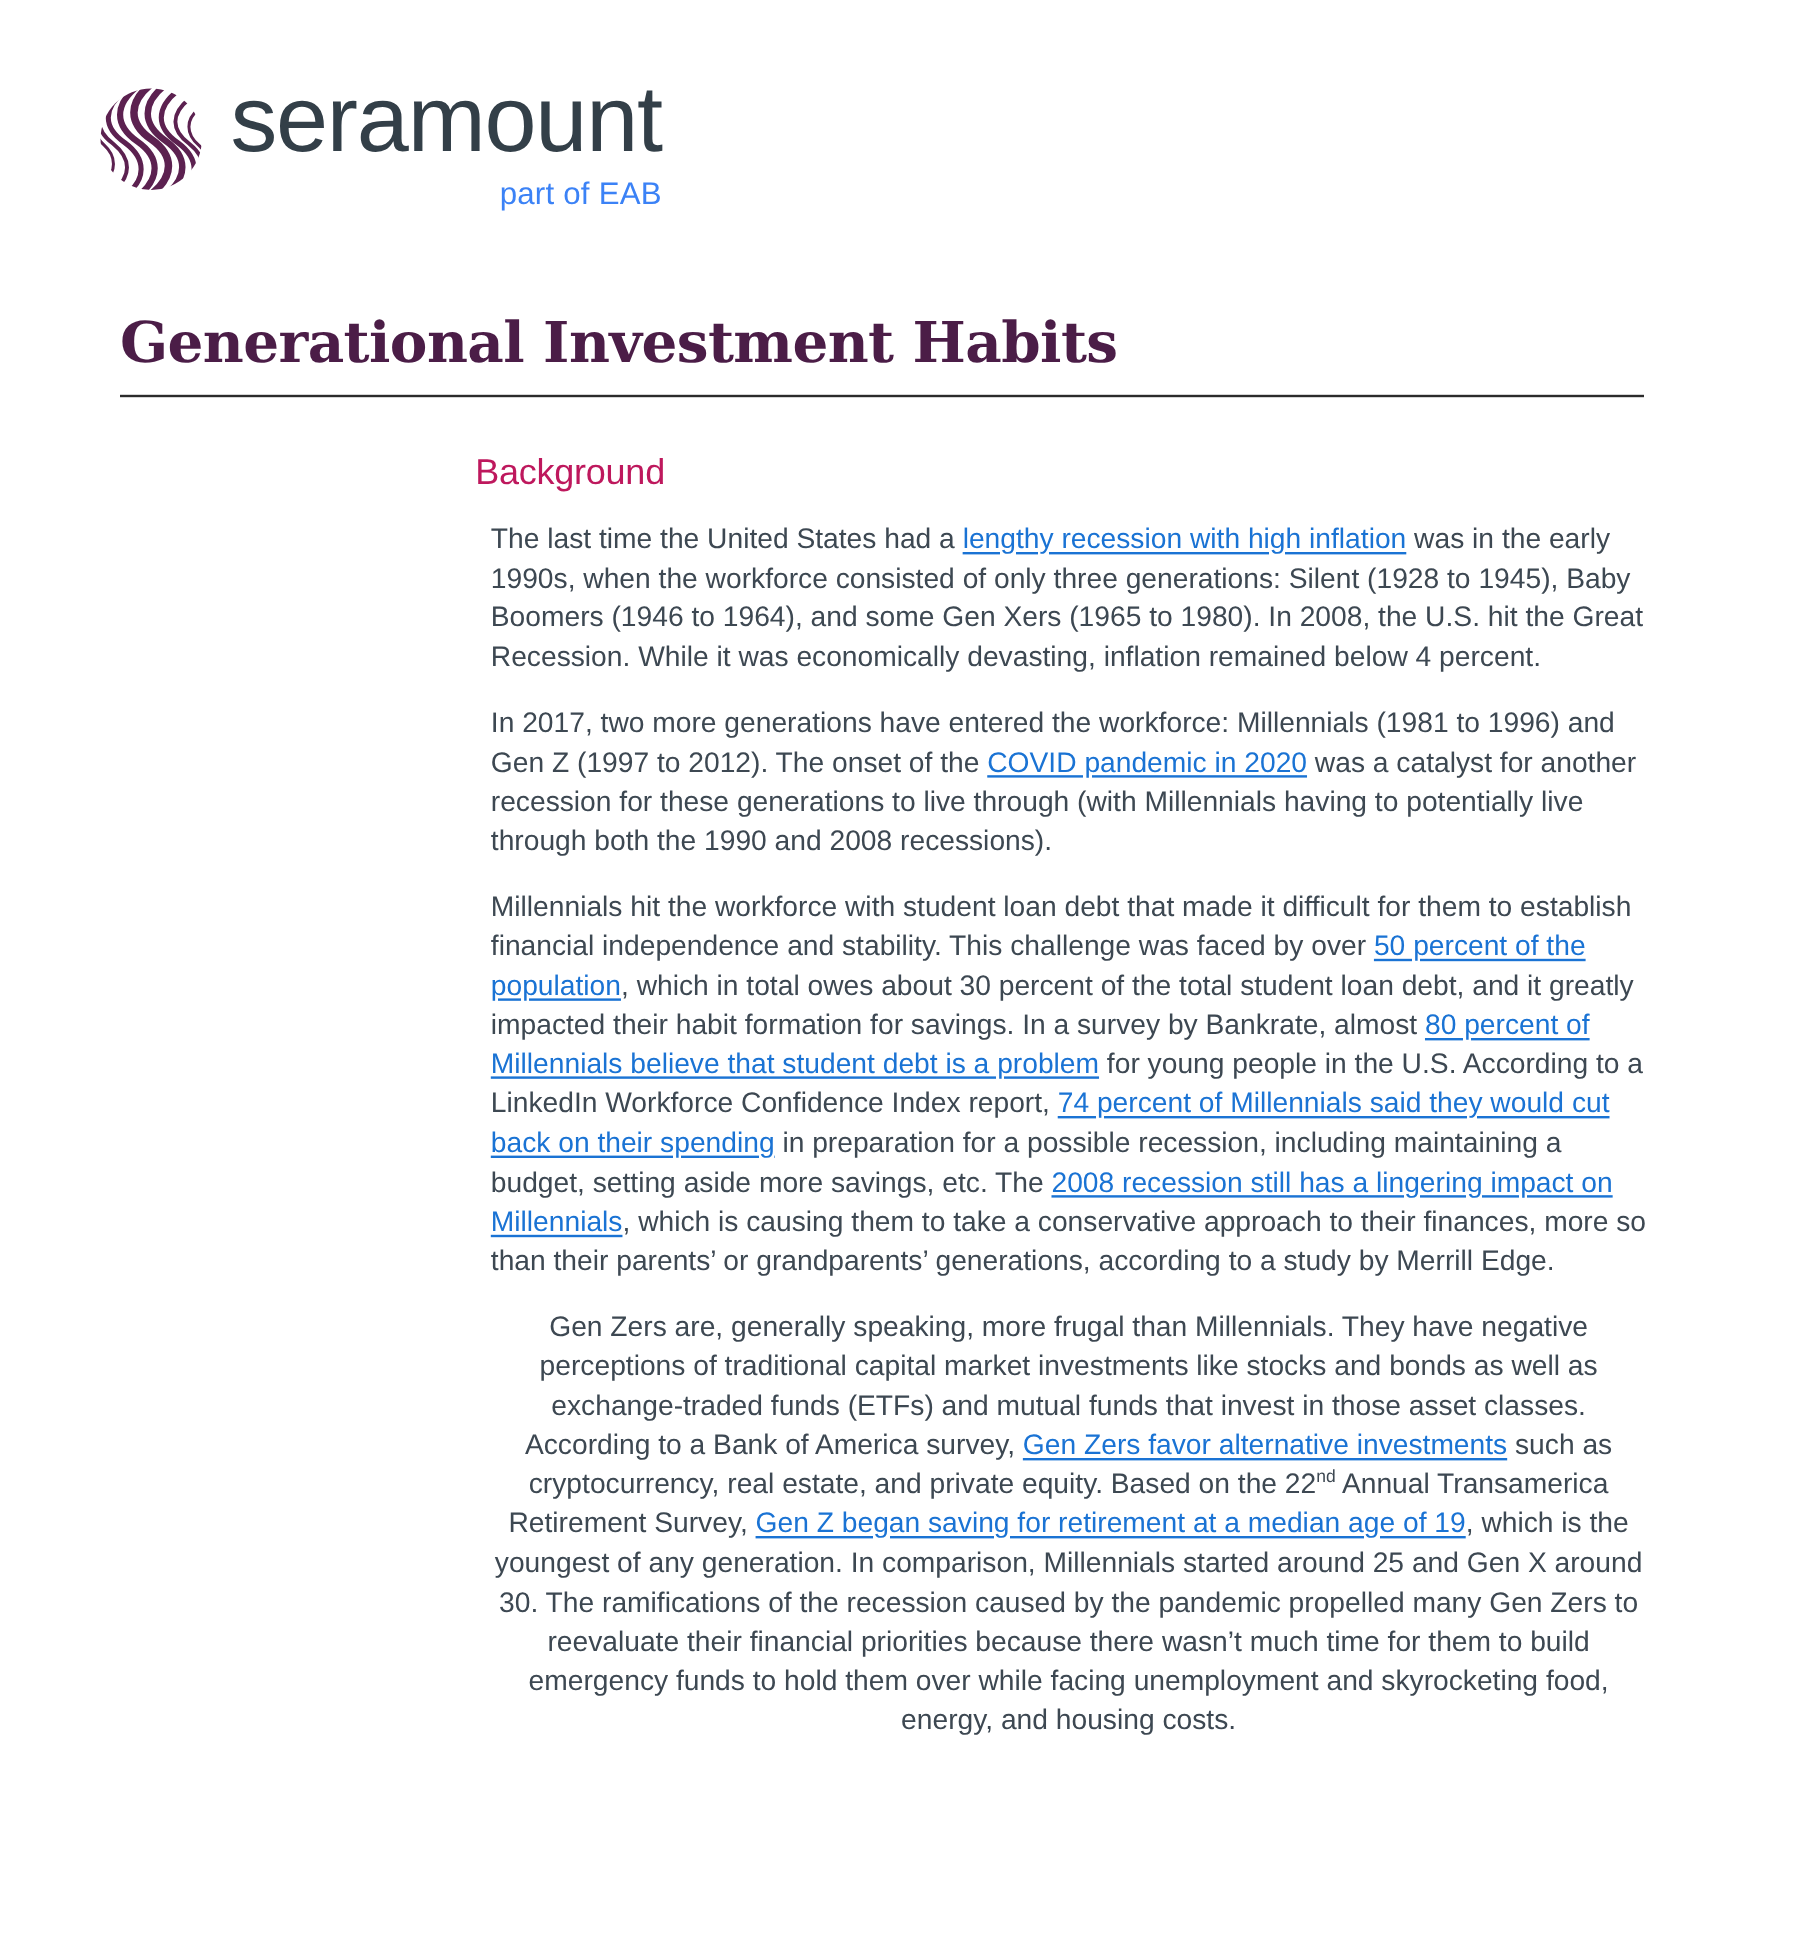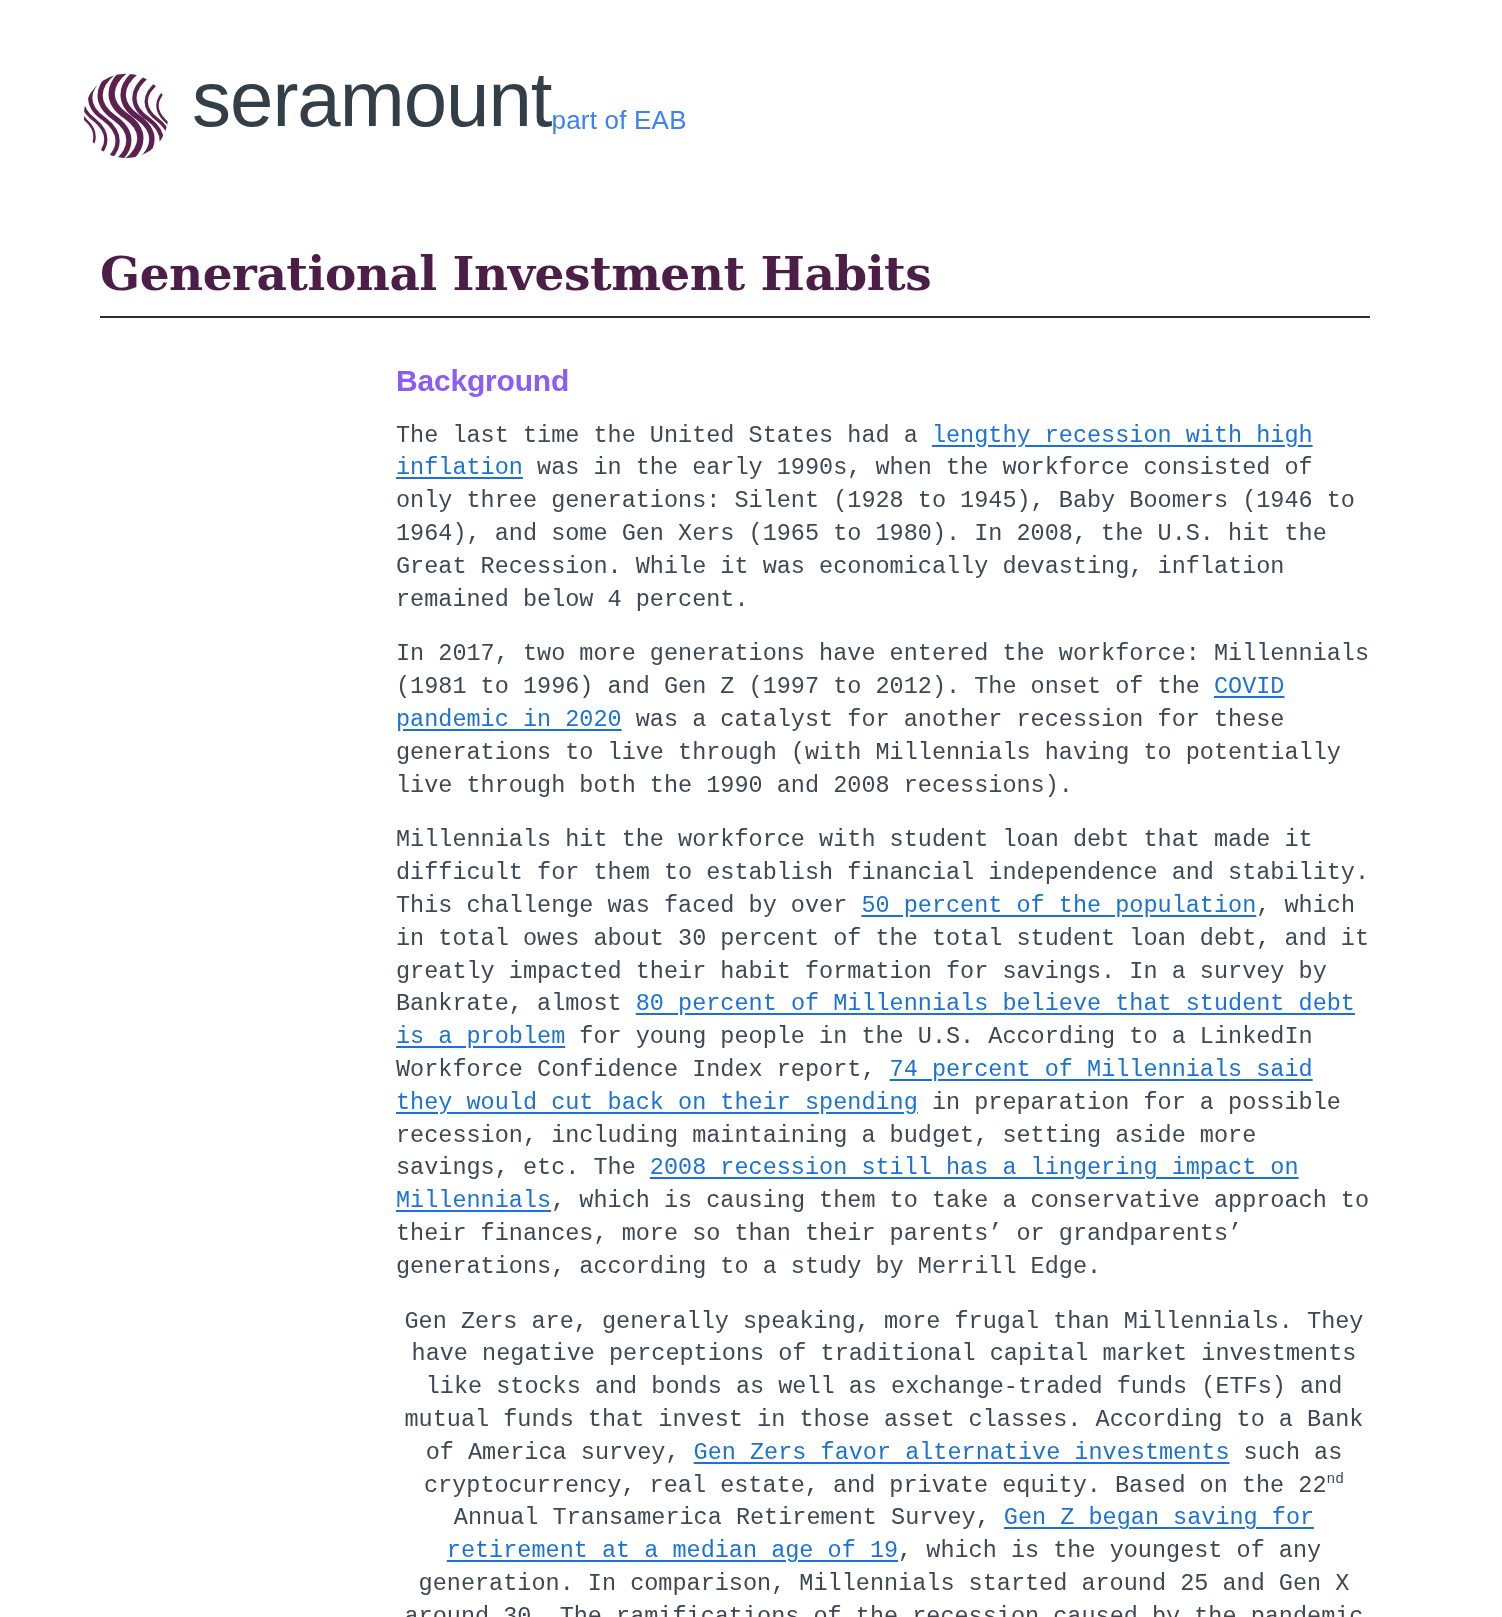--- a/index.html
+++ b/index.html
@@ -28,21 +28,21 @@
   .logo-mark {
     width: 96px;
     height: 96px;
     flex: 0 0 96px;
     margin-top: 6px;
   }
   .logo-mark svg { display: block; width: 96px; height: 96px; }
   .logo-text-block {
     margin-left: 18px;
     display: flex;
-    flex-direction: row;
+    flex-direction: column;
     align-items: flex-end;
     justify-content: space-between;
   }
   .logo-wordmark {
     font-family: "Liberation Sans", sans-serif;
     font-size: 78px;
     line-height: 0.95;
     letter-spacing: -1px;
     color: #333f48;
     font-weight: 400;
@@ -78,31 +78,31 @@
 
   
   .content {
     margin-top: 46px;
     padding-left: 396px;
     padding-right: 130px;
   }
   h2.section-heading {
     font-family: "Liberation Sans", sans-serif;
     font-size: 30px;
-    font-weight: bold;
-    color: #8b5cf6;
+    font-weight: normal;
+    color: #be185d;
     margin: 0 0 22px 0;
     letter-spacing: -0.2px;
   }
   p.body-par {
-    font-family: Liberation Mono, monospace;
+    font-family: Liberation Sans, sans-serif;
     font-size: 23.5px;
     line-height: 32.8px;
     color: #3d4852;
-    margin: 0 0 22px 0;
+    margin: 0 0 22px 13px;
     text-align: left;
   }
   p.body-par:last-child { margin-bottom: 0; text-align: center; }
   a.doc-link {
     color: #1a73d4;
     text-decoration: underline;
     text-underline-offset: 3px;
   }
   sup.ordinal {
     font-size: 0.62em;

